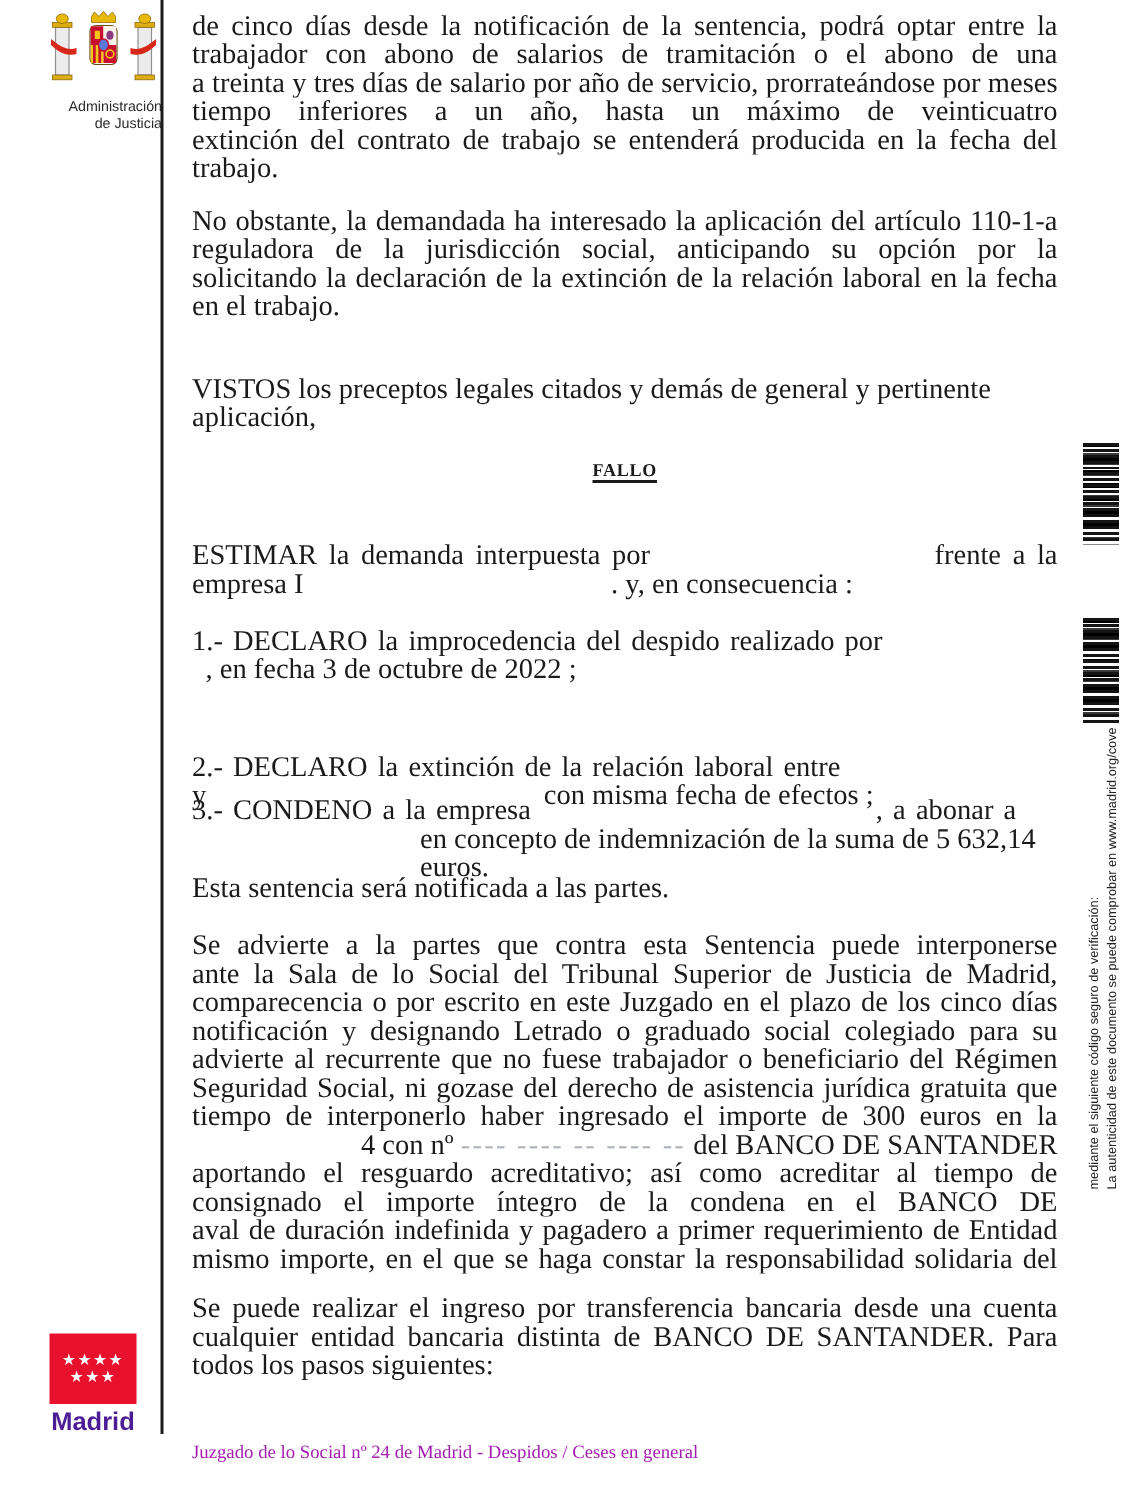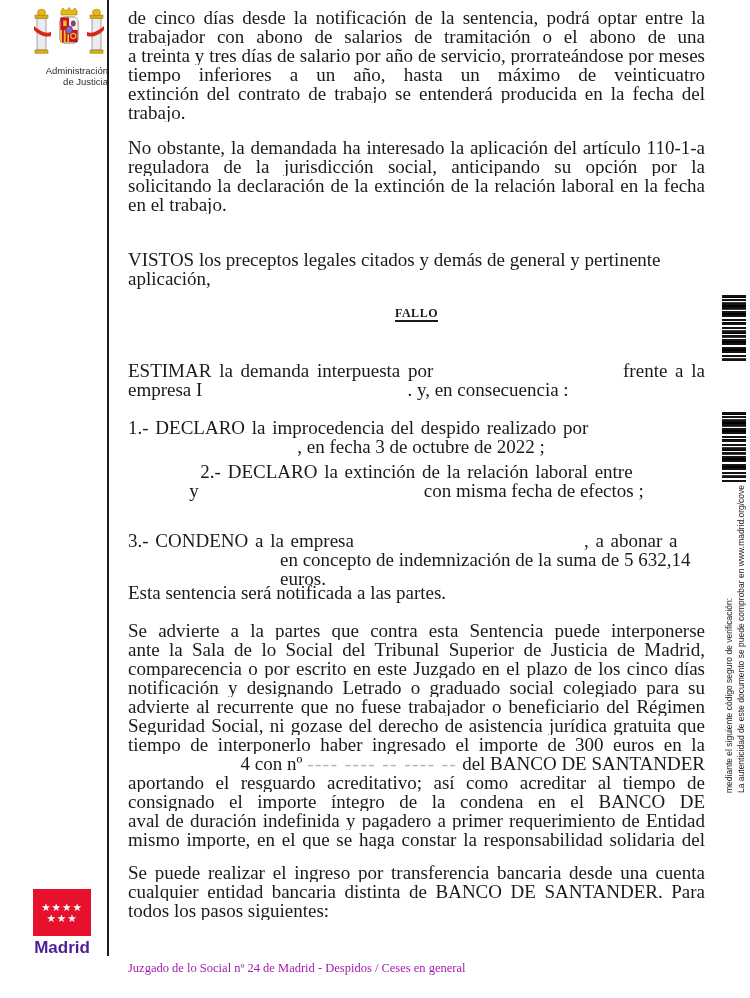--- a/index.html
+++ b/index.html
@@ -123,24 +123,24 @@
       <span>ESTIMAR la demanda interpuesta por</span>
       <span>frente a la</span>
     </div>
     <div>
       <span>empresa I</span><span class="sp" style="width:205px;"></span><span>. y, en consecuencia :</span>
     </div>
   </div>
 
   <div class="cb" style="top:418px;">
     <div class="ws2">1.- DECLARO la improcedencia del despido realizado por</div>
-    <div style="margin-left:9px;text-align:center;">, en fecha 3 de octubre de 2022 ;</div>
-  </div>
-
-  <div class="cb" style="top:462px;text-align:center;">
+    <div style="margin-left:9px;">, en fecha 3 de octubre de 2022 ;</div>
+  </div>
+
+  <div class="cb" style="top:502px;">
     <div class="ws2">2.- DECLARO la extinción de la relación laboral entre</div>
     <div>
       <span>y</span><span class="sp" style="width:225px;"></span><span>con misma fecha de efectos ;</span>
     </div>
   </div>
 
   <div class="cb" style="top:531px;">
     <div class="ws2">
       <span>3.- CONDENO a la empresa</span><span class="sp" style="width:230px;"></span><span>, a abonar a</span>
     </div>

